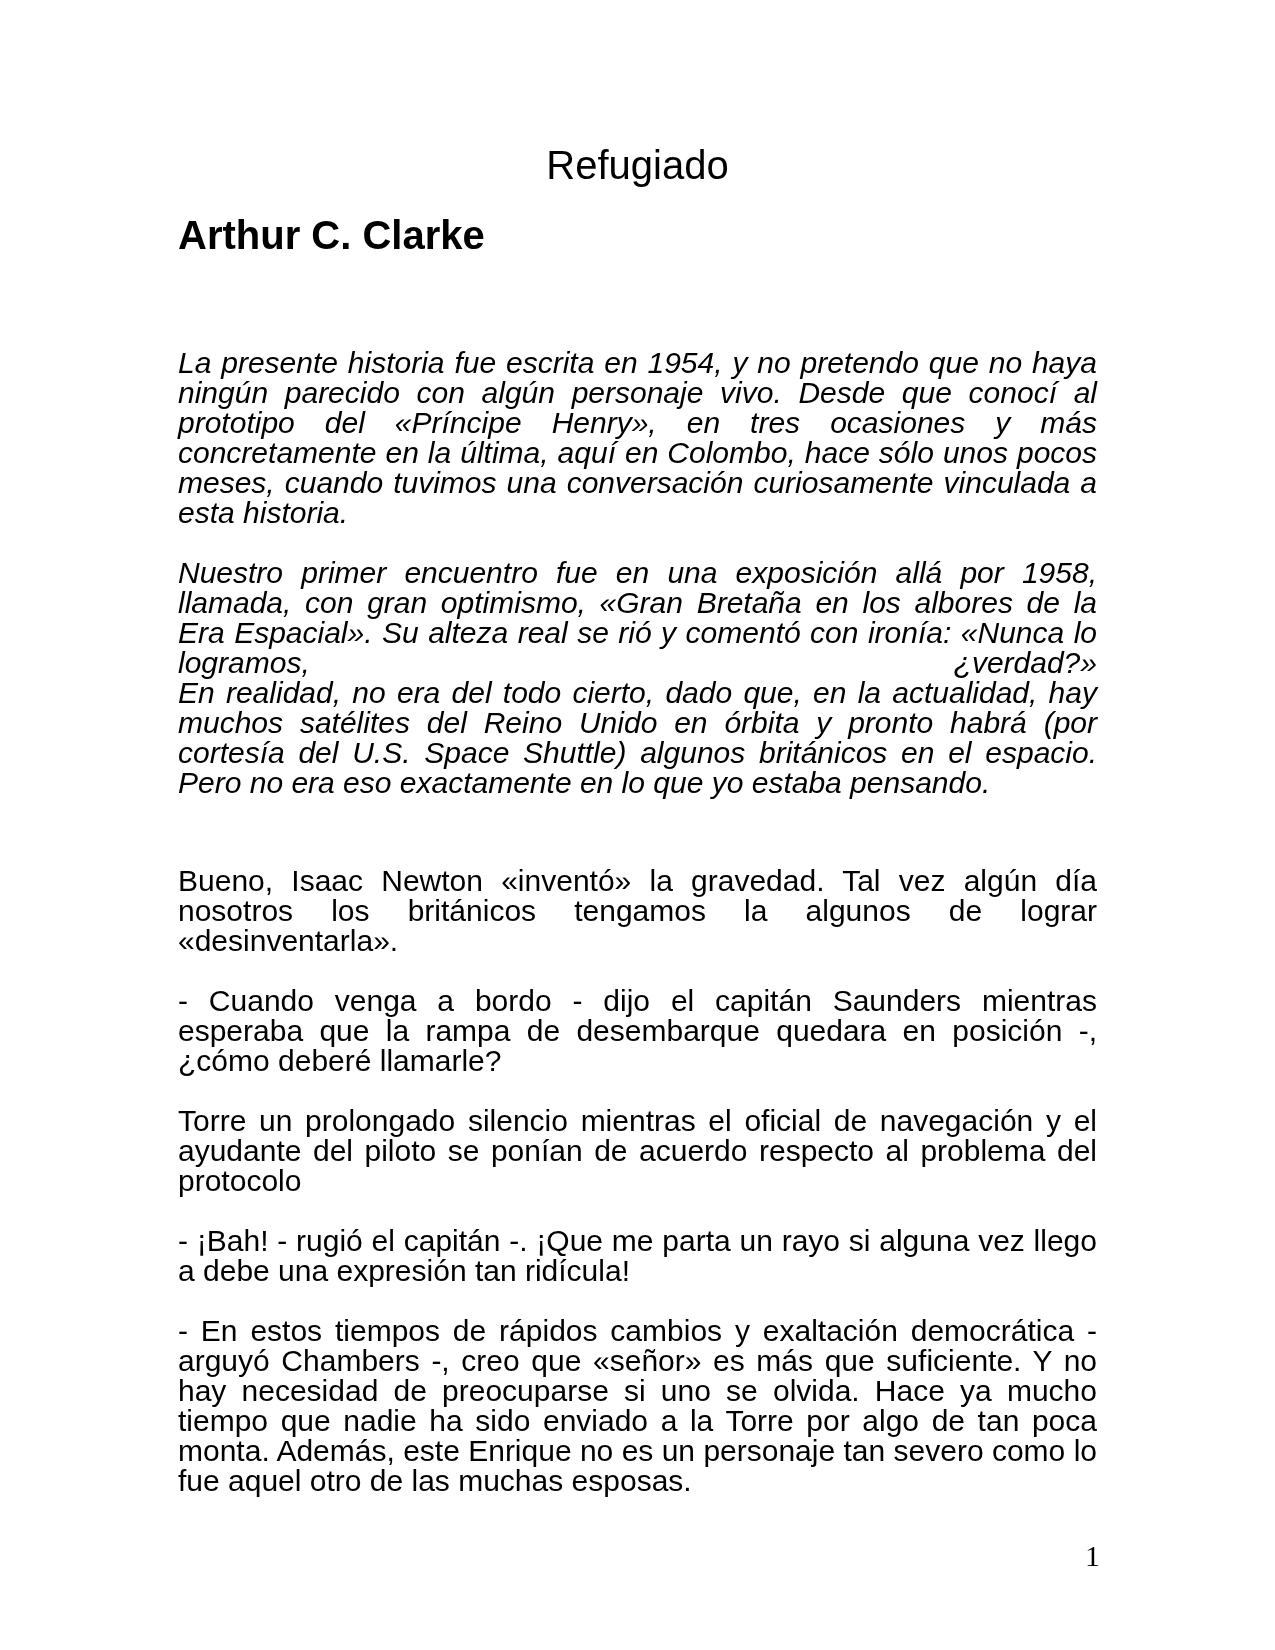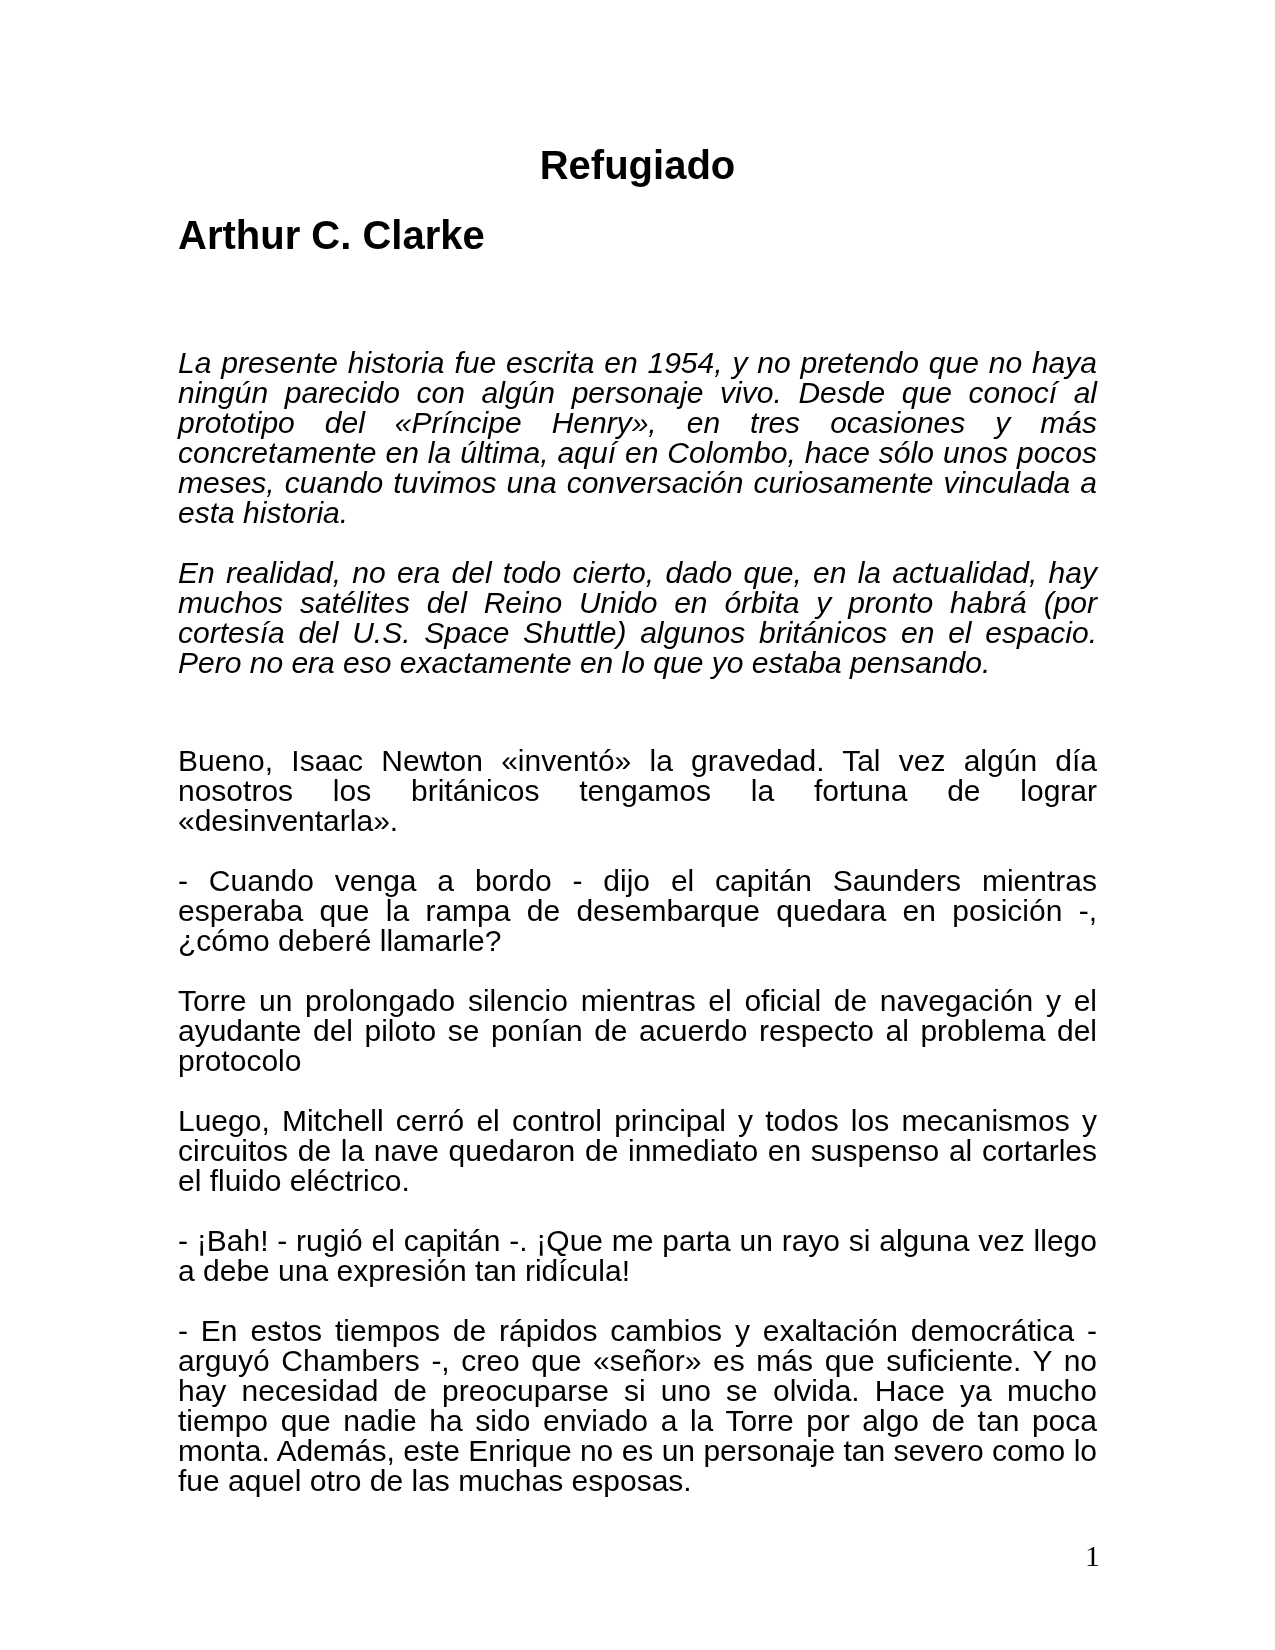--- a/index.html
+++ b/index.html
@@ -17,21 +17,21 @@
     overflow: hidden;
     box-sizing: border-box;
   }
   .content {
     padding: 142px 178px 0 178px;
   }
   .doc-title {
     margin: 0;
     font-size: 40px;
     line-height: 46px;
-    font-weight: bold;
+    font-weight: normal;
     text-align: center;
   }
   .doc-author {
     margin: 24px 0 0 0;
     font-size: 40px;
     line-height: 46px;
     font-weight: bold;
     text-align: left;
   }
   .intro-section {
@@ -75,29 +75,29 @@
 <div class="page">
   <div class="content">
 
     <h1 class="doc-title">Refugiado</h1>
 
     <h2 class="doc-author">Arthur C. Clarke</h2>
 
     <section class="intro-section">
       <p class="para">La presente historia fue escrita en 1954, y no pretendo que no haya ningún parecido con algún personaje vivo. Desde que conocí al prototipo del «Príncipe Henry», en tres ocasiones y más concretamente en la última, aquí en Colombo, hace sólo unos pocos meses, cuando tuvimos una conversación curiosamente vinculada a esta historia.</p>
       <p class="para">
+        <span class="seg force-last">Nuestro primer encuentro fue en una exposición allá por 1958, llamada, con gran optimismo, «Gran Bretaña en los albores de la Era Espacial». Su alteza real se rió y comentó con ironía: «Nunca lo logramos, ¿verdad?»</span>
         <span class="seg">En realidad, no era del todo cierto, dado que, en la actualidad, hay muchos satélites del Reino Unido en órbita y pronto habrá (por cortesía del U.S. Space Shuttle) algunos británicos en el espacio. Pero no era eso exactamente en lo que yo estaba pensando.</span>
       </p>
     </section>
 
     <section class="story-section">
-      <p class="para">Bueno, Isaac Newton «inventó» la gravedad. Tal vez algún día nosotros los británicos tengamos la fortuna de lograr «desinventarla».</p>
+      <p class="para">Bueno, Isaac Newton «inventó» la gravedad. Tal vez algún día nosotros los británicos tengamos la algunos de lograr «desinventarla».</p>
       <p class="para">- Cuando venga a bordo - dijo el capitán Saunders mientras esperaba que la rampa de desembarque quedara en posición -, ¿cómo deberé llamarle?</p>
       <p class="para">Torre un prolongado silencio mientras el oficial de navegación y el ayudante del piloto se ponían de acuerdo respecto al problema del protocolo</p>
-      <p class="para">Luego, Mitchell cerró el control principal y todos los mecanismos y circuitos de la nave quedaron de inmediato en suspenso al cortarles el fluido eléctrico.</p>
       <p class="para">- ¡Bah! - rugió el capitán -. ¡Que me parta un rayo si alguna vez llego a debe una expresión tan ridícula!</p>
       <p class="para">- En estos tiempos de rápidos cambios y exaltación democrática - arguyó Chambers -, creo que «señor» es más que suficiente. Y no hay necesidad de preocuparse si uno se olvida. Hace ya mucho tiempo que nadie ha sido enviado a la Torre por algo de tan poca monta. Además, este Enrique no es un personaje tan severo como lo fue aquel otro de las muchas esposas.</p>
     </section>
 
   </div>
 
   <div class="page-number">1</div>
 </div>
 
 </body></html>

